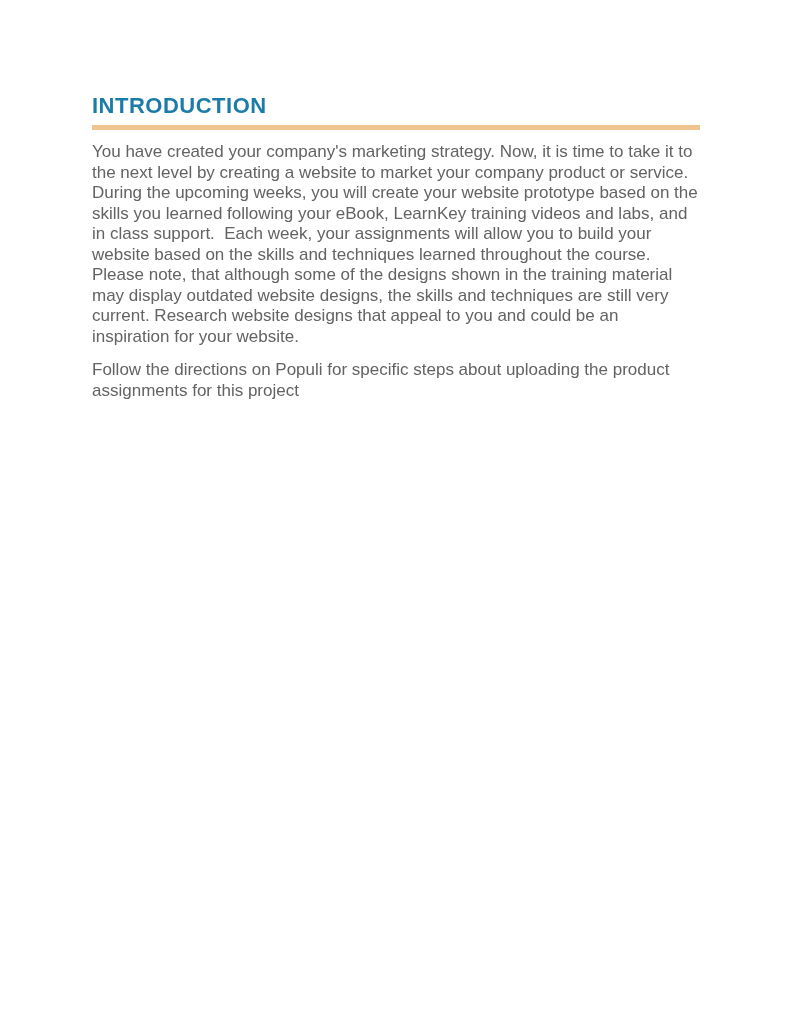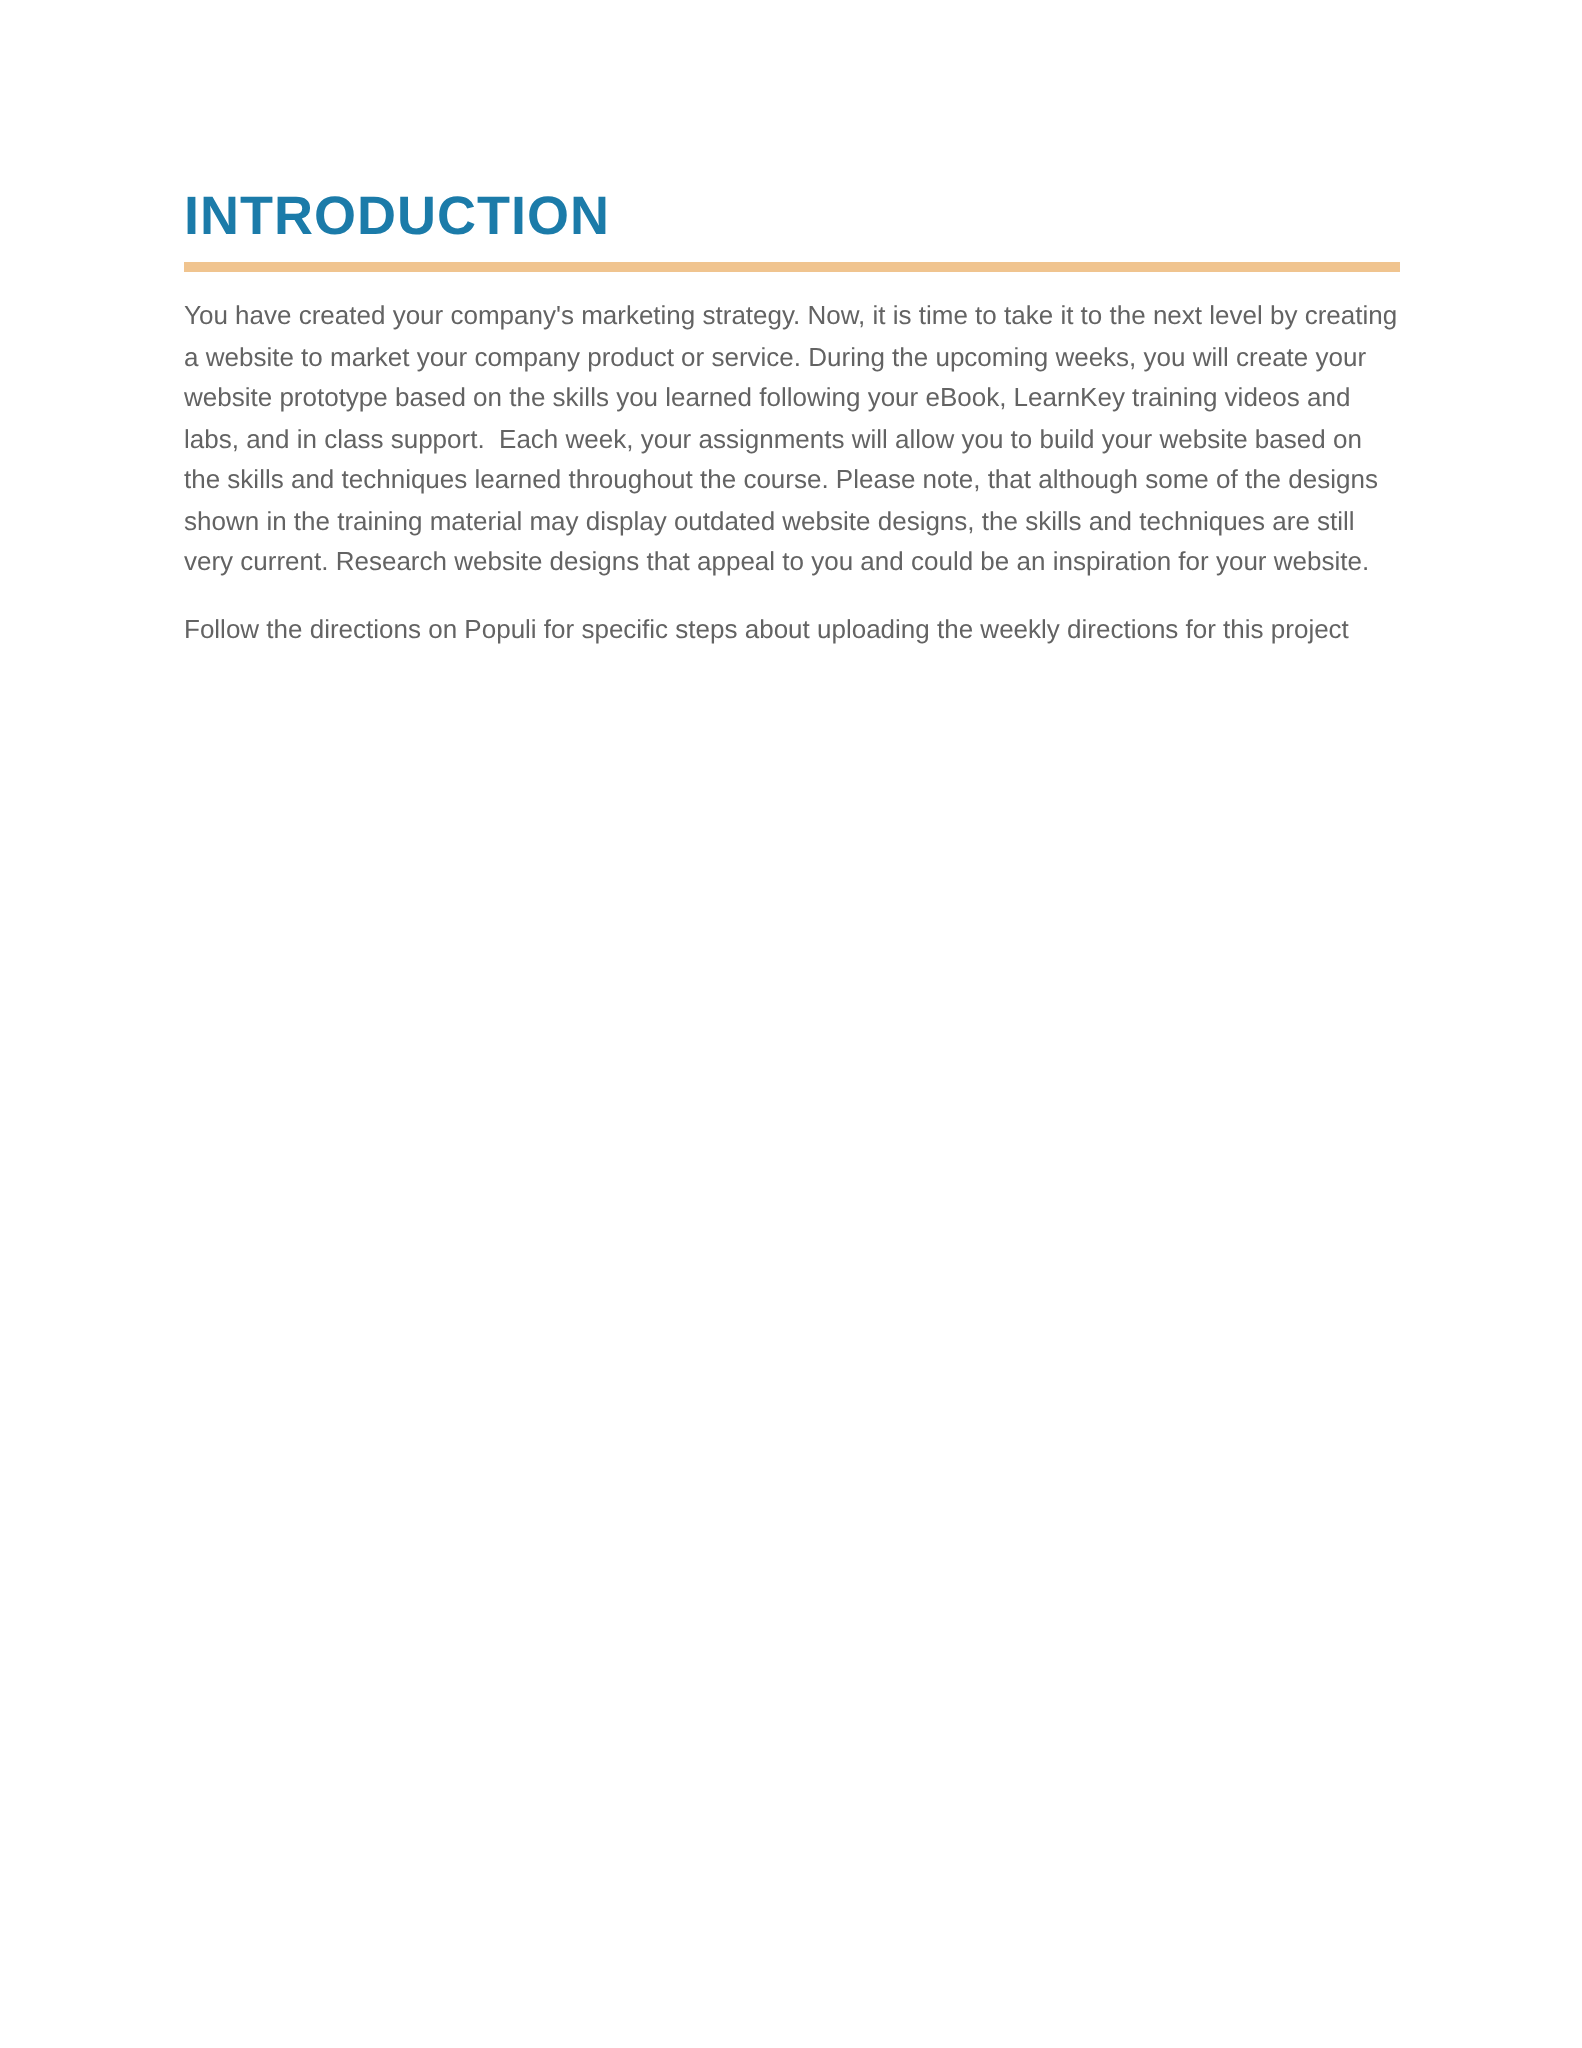--- a/index.html
+++ b/index.html
@@ -23,44 +23,44 @@
     background: var(--page-background);
   }
   .content {
     position: absolute;
     left: 92px;
     top: 93px;
     width: 608px;
   }
   h1.section-heading {
     color: var(--heading);
-    font-size: 27px;
+    font-size: 22px;
     font-weight: bold;
     letter-spacing: 0.5px;
     line-height: 1.15;
     margin: 0 0 7px 0;
   }
   .heading-rule {
     width: 100%;
     height: 5px;
     background: var(--rule);
     border: none;
     margin: 0 0 12px 0;
   }
   p.body-para {
     color: var(--body-text);
-    font-size: 13px;
+    font-size: 17px;
     line-height: 20.5px;
     margin: 0 0 13px 0;
     white-space: pre-wrap;
   }
 </style>
 </head>
 <body>
 
 <div class="page">
   <div class="content">
     <h1 class="section-heading">INTRODUCTION</h1>
     <div class="heading-rule"></div>
     <p class="body-para">You have created your company's marketing strategy. Now, it is time to take it to the next level by creating a website to market your company product or service. During the upcoming weeks, you will create your website prototype based on the skills you learned following your eBook, LearnKey training videos and labs, and in class support.  Each week, your assignments will allow you to build your website based on the skills and techniques learned throughout the course. Please note, that although some of the designs shown in the training material may display outdated website designs, the skills and techniques are still very current. Research website designs that appeal to you and could be an inspiration for your website.</p>
-    <p class="body-para">Follow the directions on Populi for specific steps about uploading the weekly directions for this project</p>
+    <p class="body-para">Follow the directions on Populi for specific steps about uploading the product assignments for this project</p>
   </div>
 </div>
 
 </body></html>

